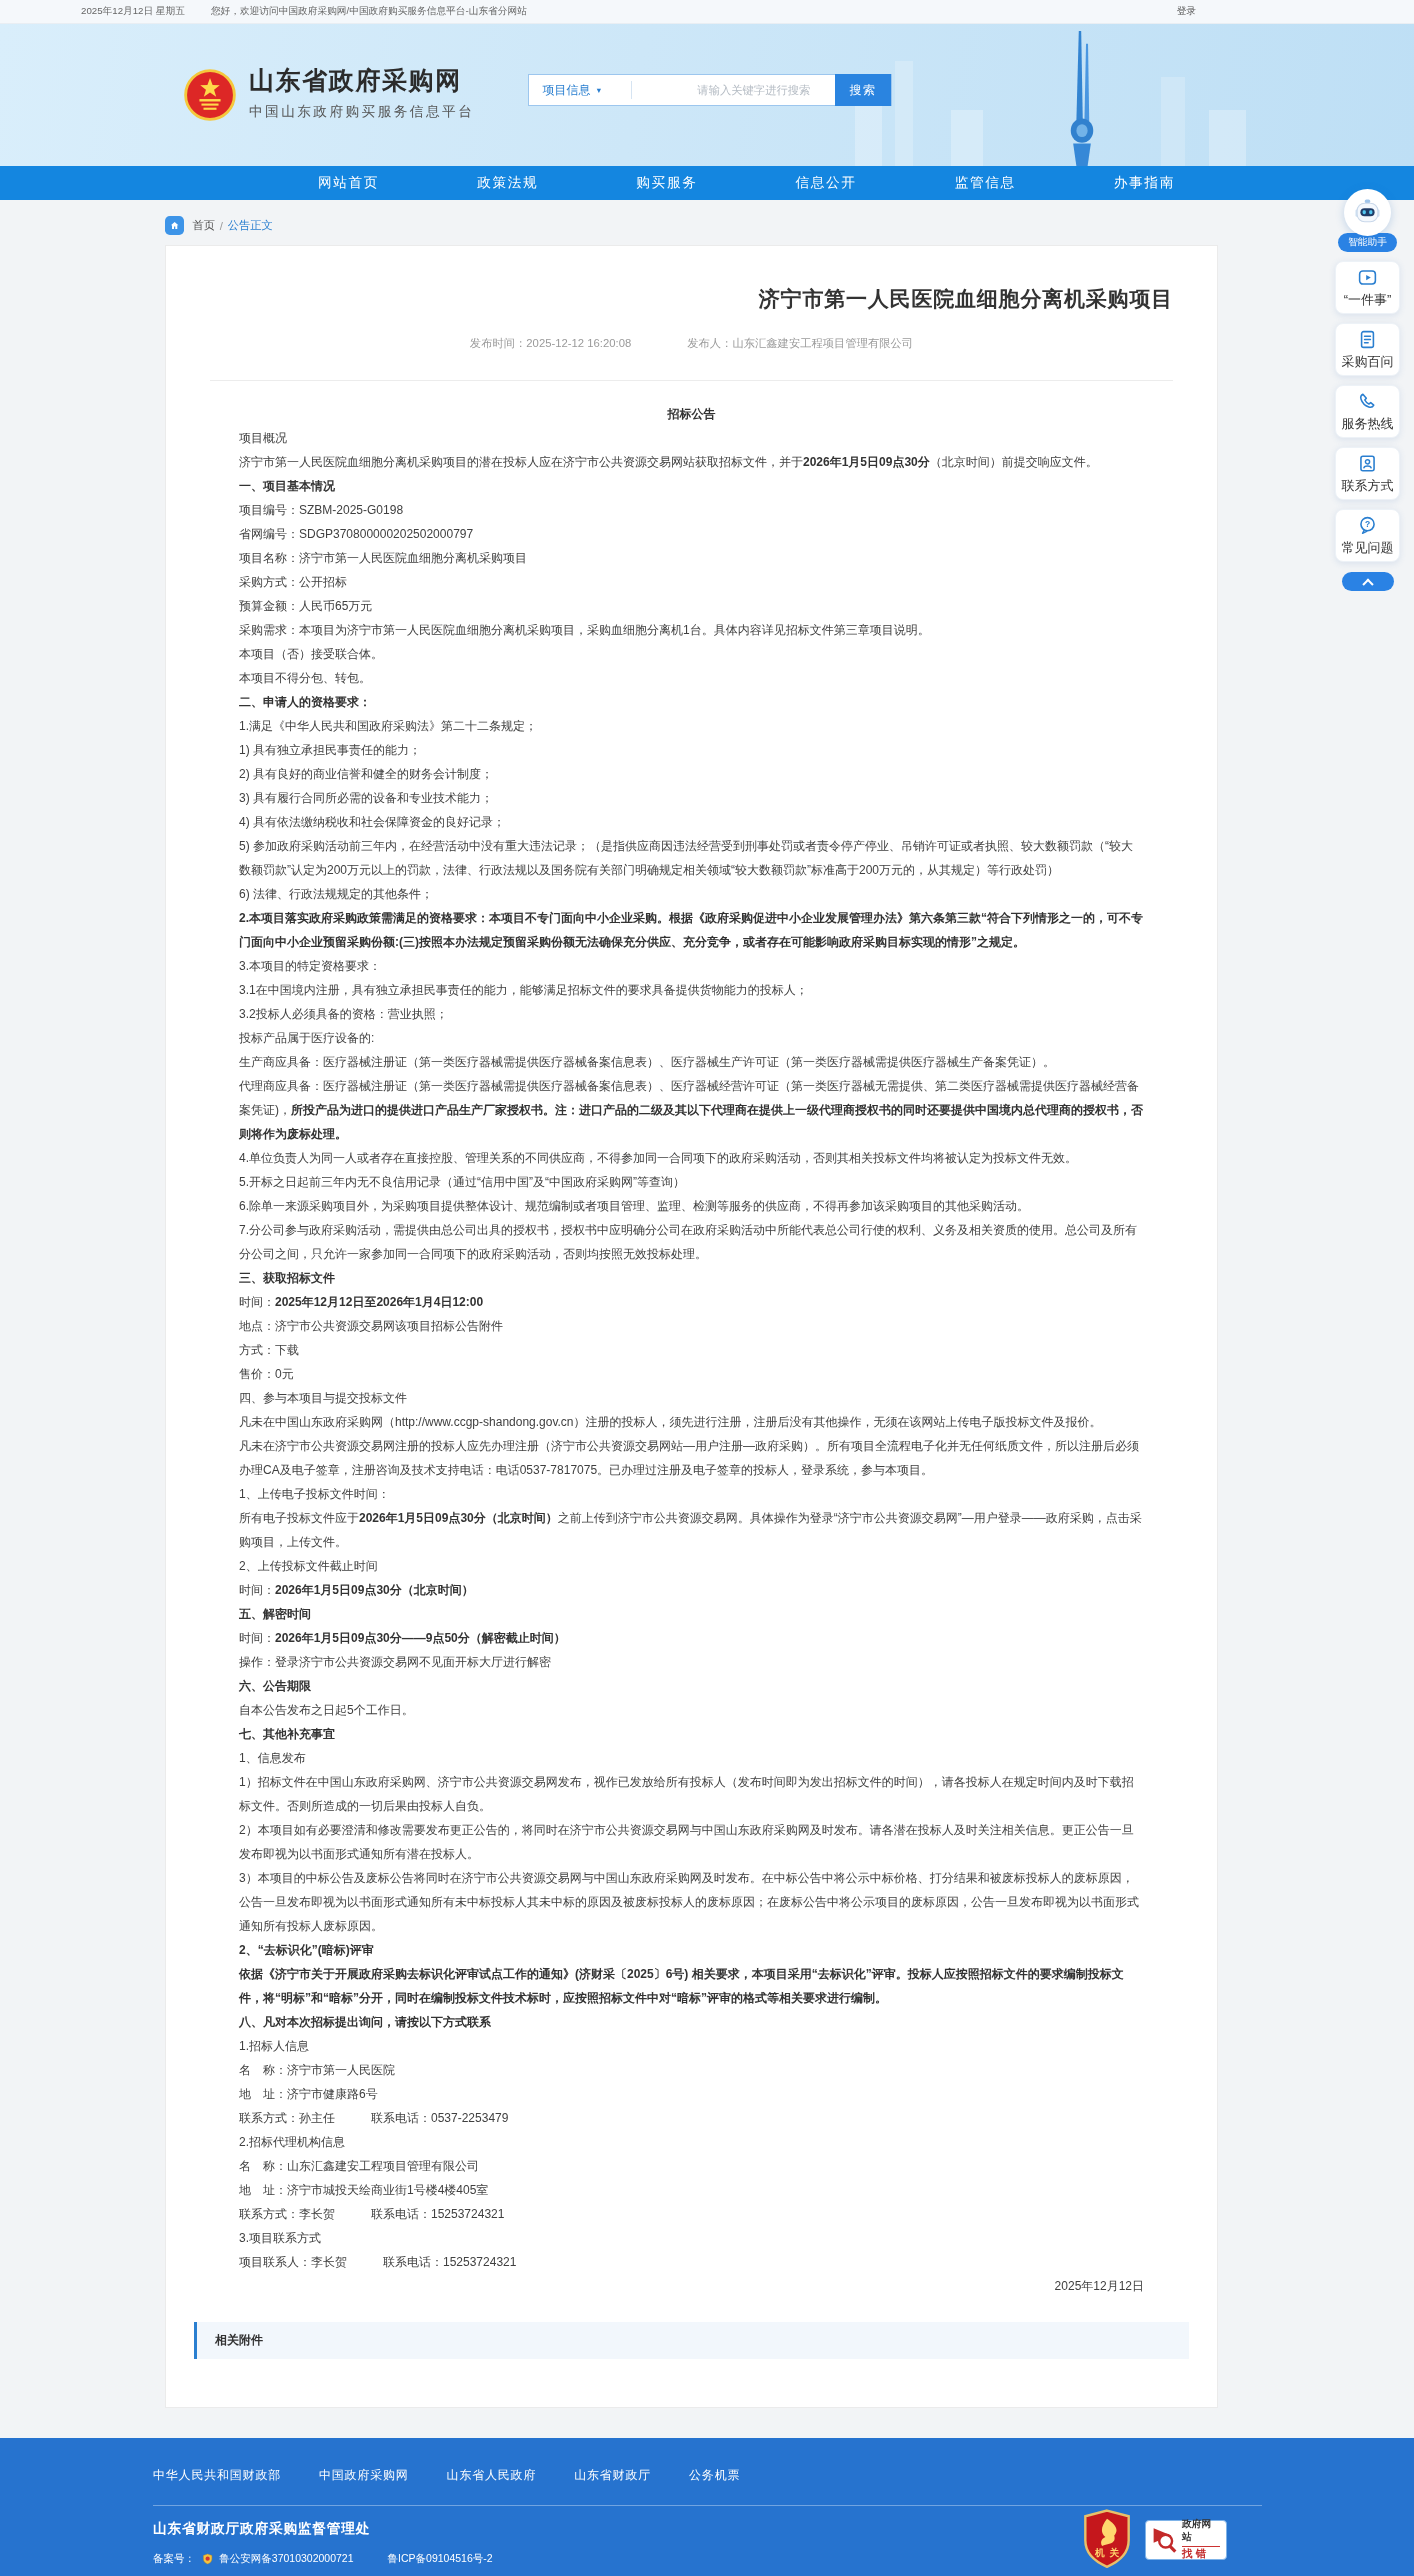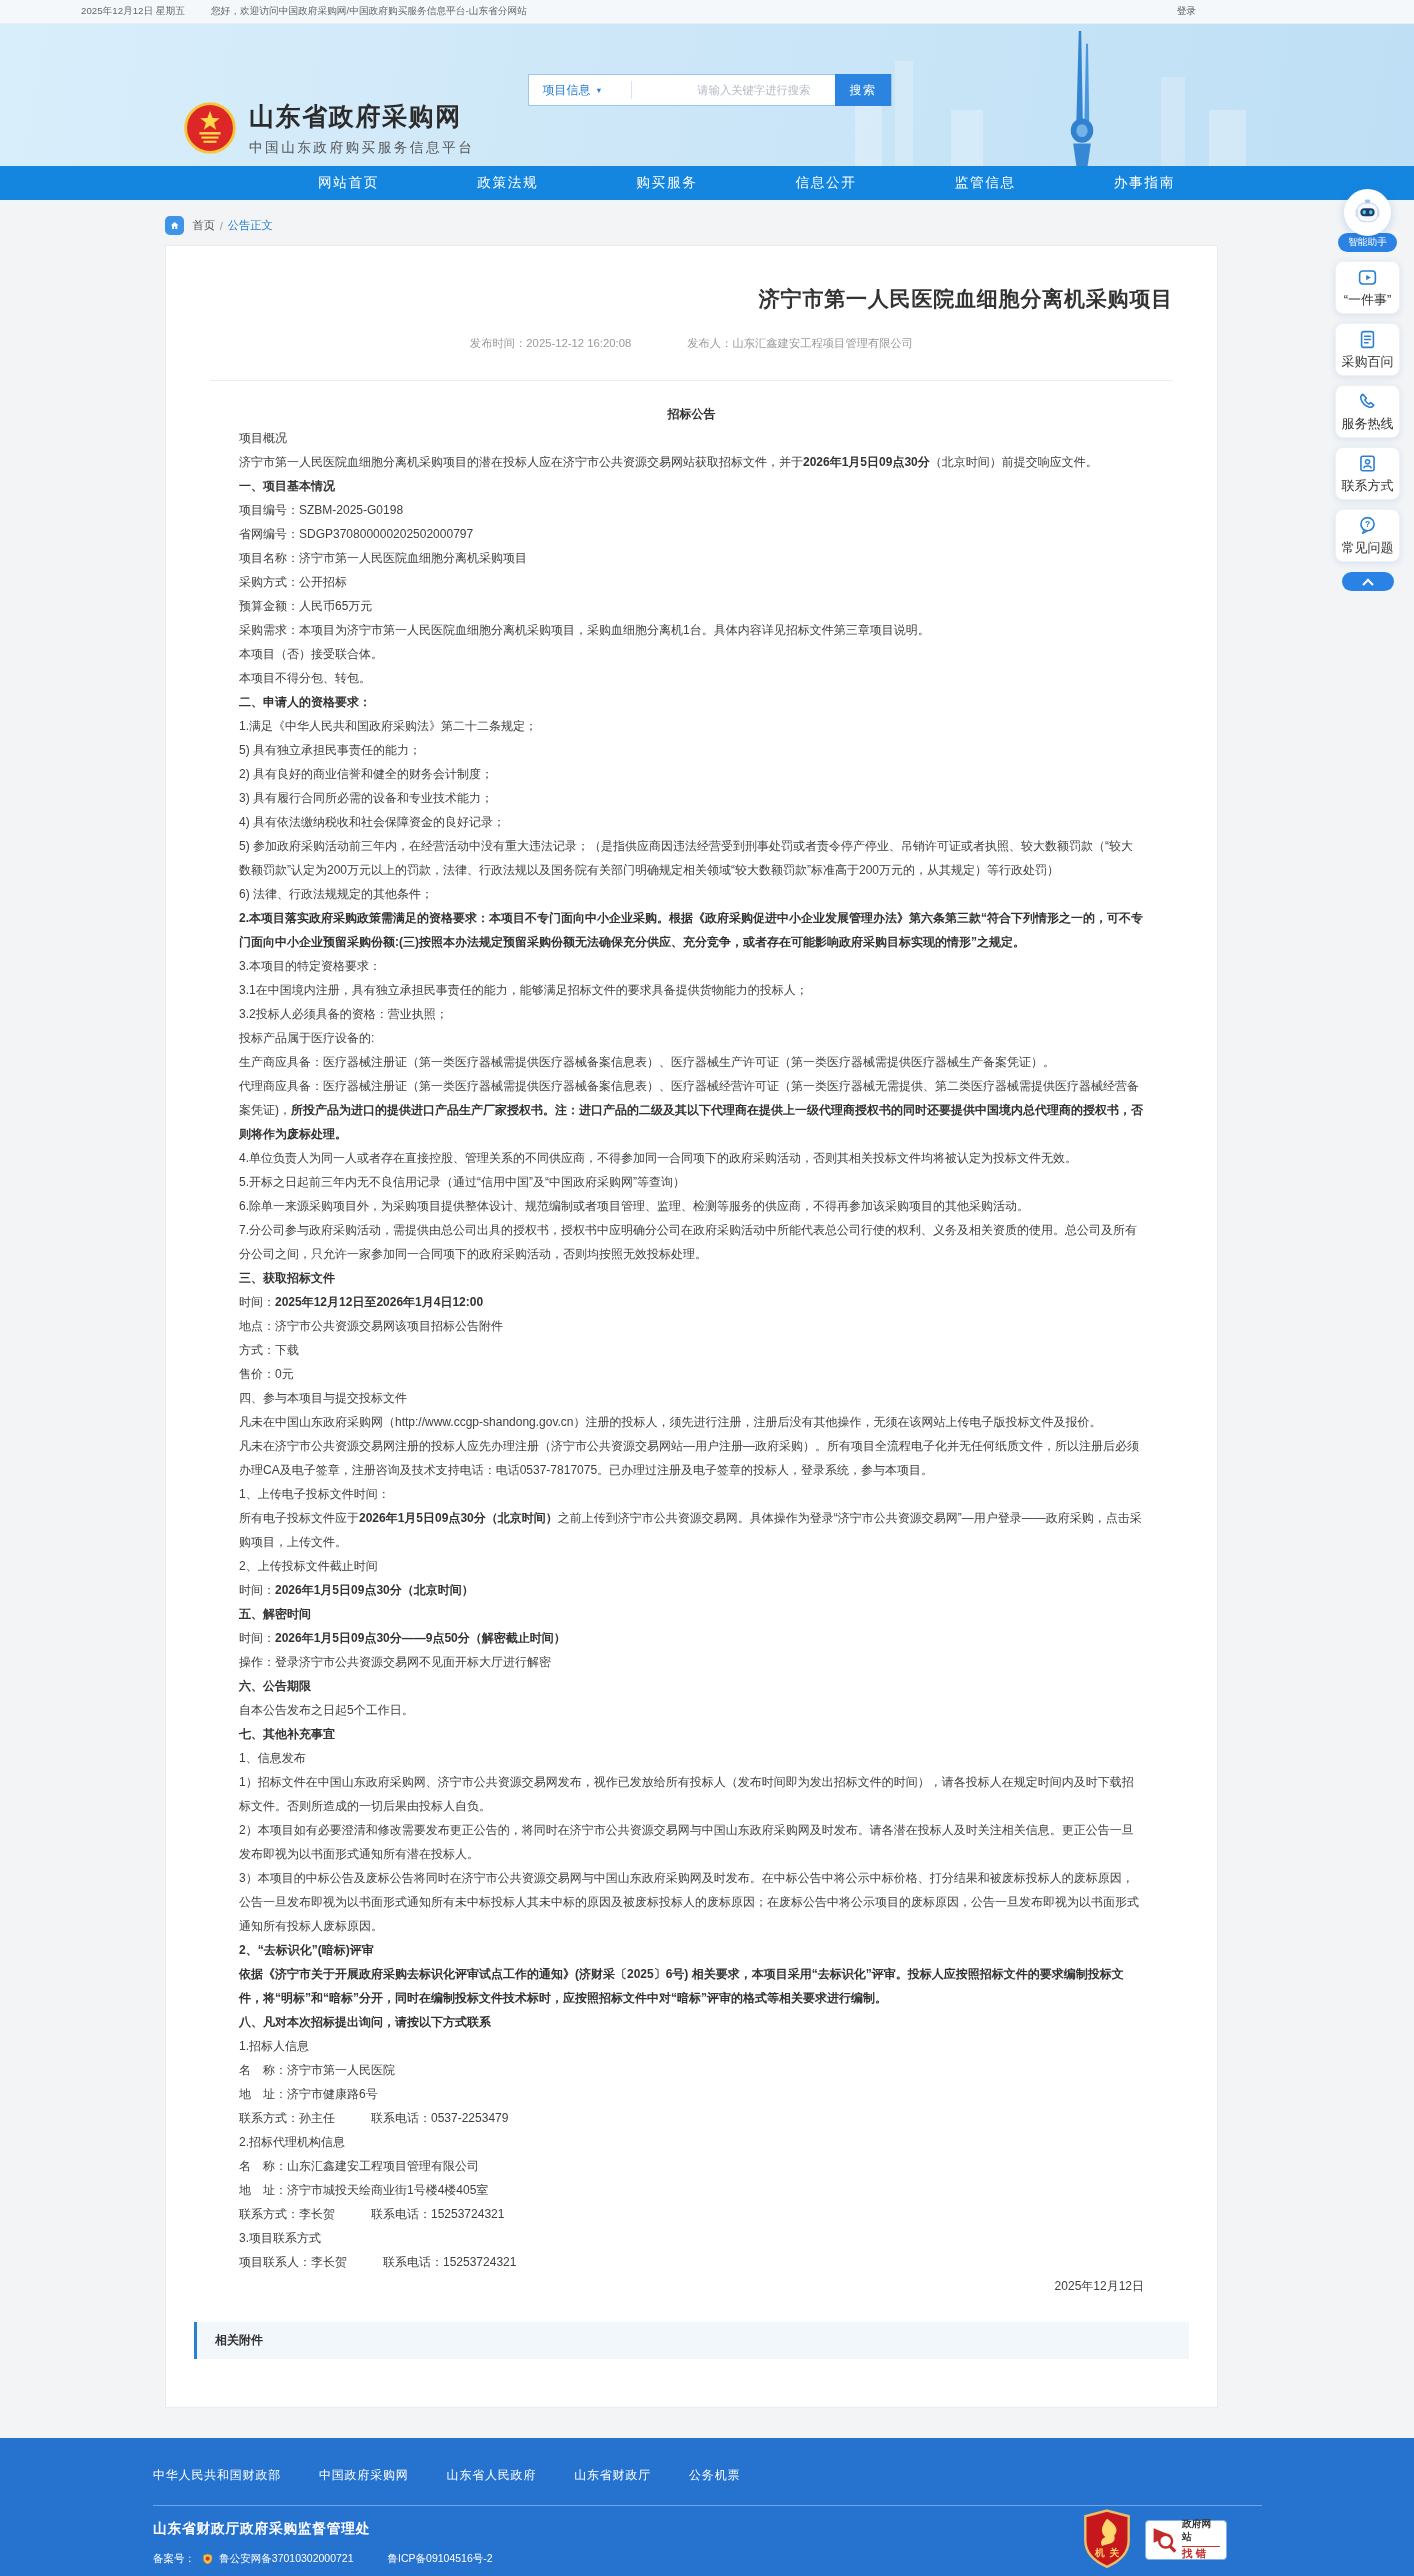--- a/index.html
+++ b/index.html
@@ -6,21 +6,21 @@
   html,body { width:1415px; }
   body { font-family:"Liberation Sans","DejaVu Sans",sans-serif; background:#f2f4f6; color:#404040; }
 
   
   .topbar { height:24px; background:#f5f8fb; border-bottom:0.8px solid #e9eef3; display:flex; align-items:center; font-size:9.7px; color:#666; padding:0 219px 0 81px; }
   .topbar .date { margin-right:26px; }
   .topbar .login { margin-left:auto; color:#555; text-decoration:none; cursor:pointer; }
 
   
   .header { position:relative; height:142px; background:linear-gradient(100deg,#d9eefb 0%,#cde7f8 45%,#bedff5 100%); overflow:hidden; }
-  .logo-block { position:absolute; left:184px; top:40px; display:flex; align-items:center;margin-top:36px; }
+  .logo-block { position:absolute; left:184px; top:40px; display:flex; align-items:flex-end; }
   .emblem { width:52px; height:52px; margin-right:13px; }
   .site-name { font-size:25px; font-weight:bold; color:#2b2b2b; letter-spacing:1.6px; line-height:32px; }
   .site-sub { font-size:13.7px; color:#555; letter-spacing:2.4px; margin-top:6.5px; }
   .searchbox { position:absolute; left:528px; top:50px; width:364px; height:32px; background:#fff; border:0.8px solid #9cc6ee; display:flex; align-items:center;gap:15px; }
   .search-cat { width:90px; display:flex; align-items:center; justify-content:center; gap:4.8px; color:#2a7fd0; font-size:12px; cursor:pointer; height:100%; }
   .search-cat .arrow { font-size:7.3px; color:#2a7fd0; }
   .search-divider { width:0.8px; height:18px; background:#d6e4f2; }
   .search-input { flex:1; border:none; outline:none; padding:0 9.7px; font-size:11.3px; color:#333; height:100%; font-family:inherit;text-align:right; }
   .search-input::placeholder { color:#b5bcc4; }
   .search-btn { width:58px; height:32px; background:#2a84e0; color:#fff; border:none; font-size:12px; cursor:pointer; letter-spacing:1.6px; }
@@ -168,21 +168,21 @@
       <p class="para"><span>项目编号：SZBM-2025-G0198</span></p>
       <p class="para"><span>省网编号：SDGP370800000202502000797</span></p>
       <p class="para"><span>项目名称：济宁市第一人民医院血细胞分离机采购项目</span></p>
       <p class="para"><span>采购方式：公开招标</span></p>
       <p class="para"><span>预算金额：人民币65万元</span></p>
       <p class="para"><span>采购需求：本项目为济宁市第一人民医院血细胞分离机采购项目，采购血细胞分离机1台。具体内容详见招标文件第三章项目说明。</span></p>
       <p class="para"><span>本项目（否）接受联合体。</span></p>
       <p class="para"><span>本项目不得分包、转包。</span></p>
       <p class="para"><b>二、申请人的资格要求：</b></p>
       <p class="para"><span>1.满足《中华人民共和国政府采购法》第二十二条规定；</span></p>
-      <p class="para"><span>5) 具有独立承担民事责任的能力；</span></p>
+      <p class="para"><span>1) 具有独立承担民事责任的能力；</span></p>
       <p class="para"><span>2) 具有良好的商业信誉和健全的财务会计制度；</span></p>
       <p class="para"><span>3) 具有履行合同所必需的设备和专业技术能力；</span></p>
       <p class="para"><span>4) 具有依法缴纳税收和社会保障资金的良好记录；</span></p>
       <p class="para"><span>5) 参加政府采购活动前三年内，在经营活动中没有重大违法记录；（是指供应商因违法经营受到刑事处罚或者责令停产停业、吊销许可证或者执照、较大数额罚款（“较大数额罚款”认定为200万元以上的罚款，法律、行政法规以及国务院有关部门明确规定相关领域“较大数额罚款”标准高于200万元的，从其规定）等行政处罚）</span></p>
       <p class="para"><span>6) 法律、行政法规规定的其他条件；</span></p>
       <p class="para"><b>2.本项目落实政府采购政策需满足的资格要求：本项目不专门面向中小企业采购。根据《政府采购促进中小企业发展管理办法》第六条第三款“符合下列情形之一的，可不专门面向中小企业预留采购份额:(三)按照本办法规定预留采购份额无法确保充分供应、充分竞争，或者存在可能影响政府采购目标实现的情形”之规定。</b></p>
       <p class="para"><span>3.本项目的特定资格要求：</span></p>
       <p class="para"><span>3.1在中国境内注册，具有独立承担民事责任的能力，能够满足招标文件的要求具备提供货物能力的投标人；</span></p>
       <p class="para"><span>3.2投标人必须具备的资格：营业执照；</span></p>
       <p class="para"><span>投标产品属于医疗设备的:</span></p>

